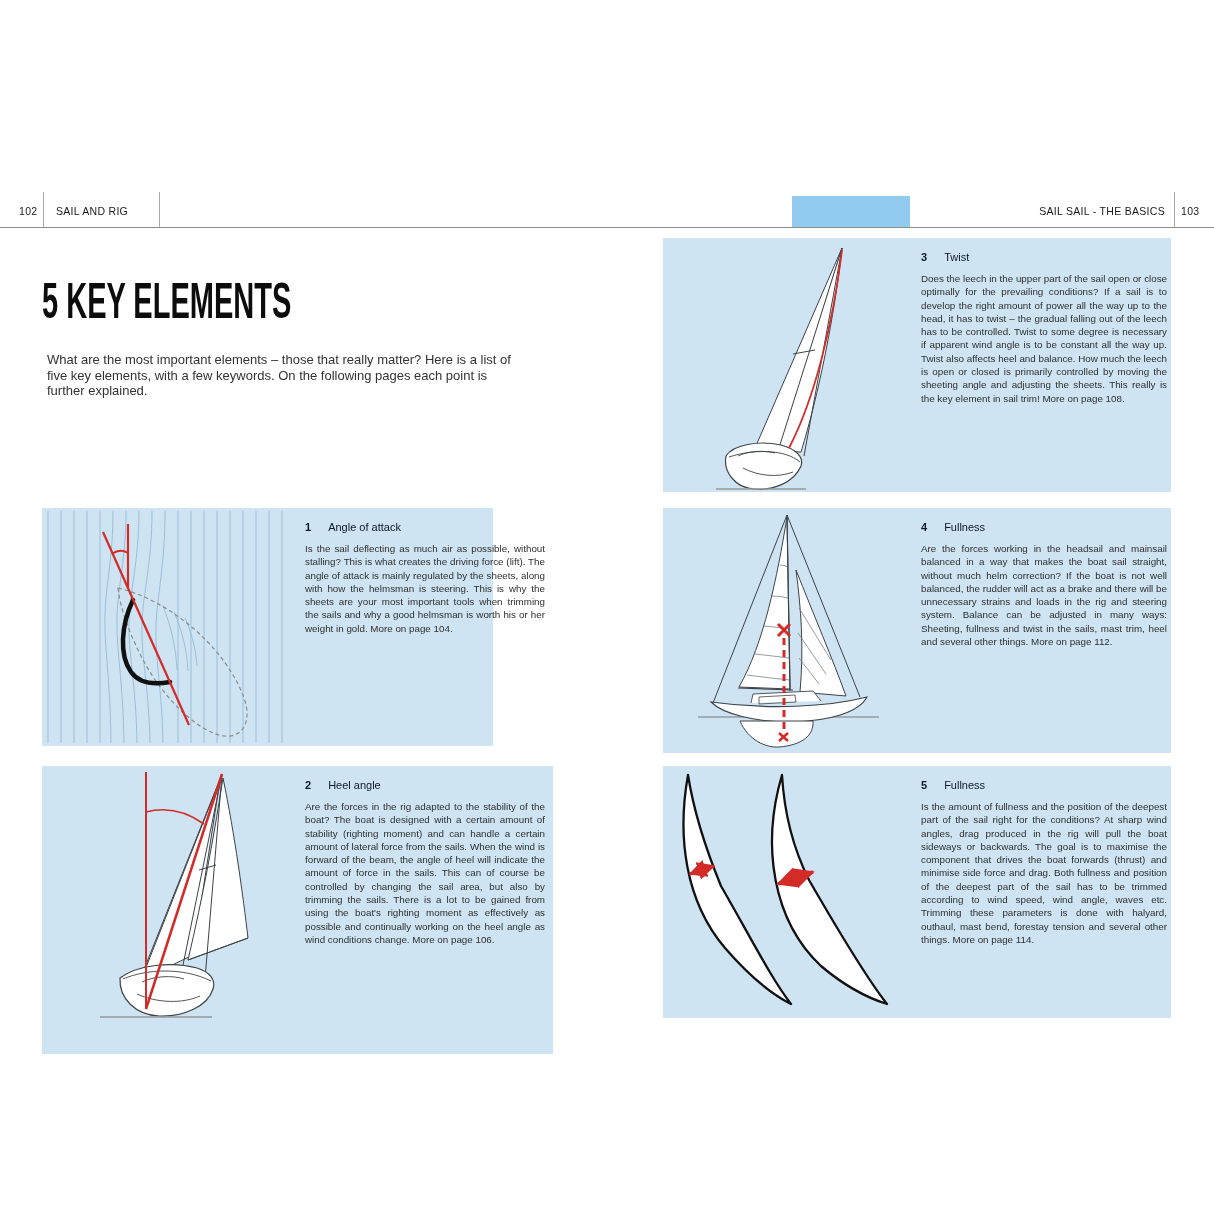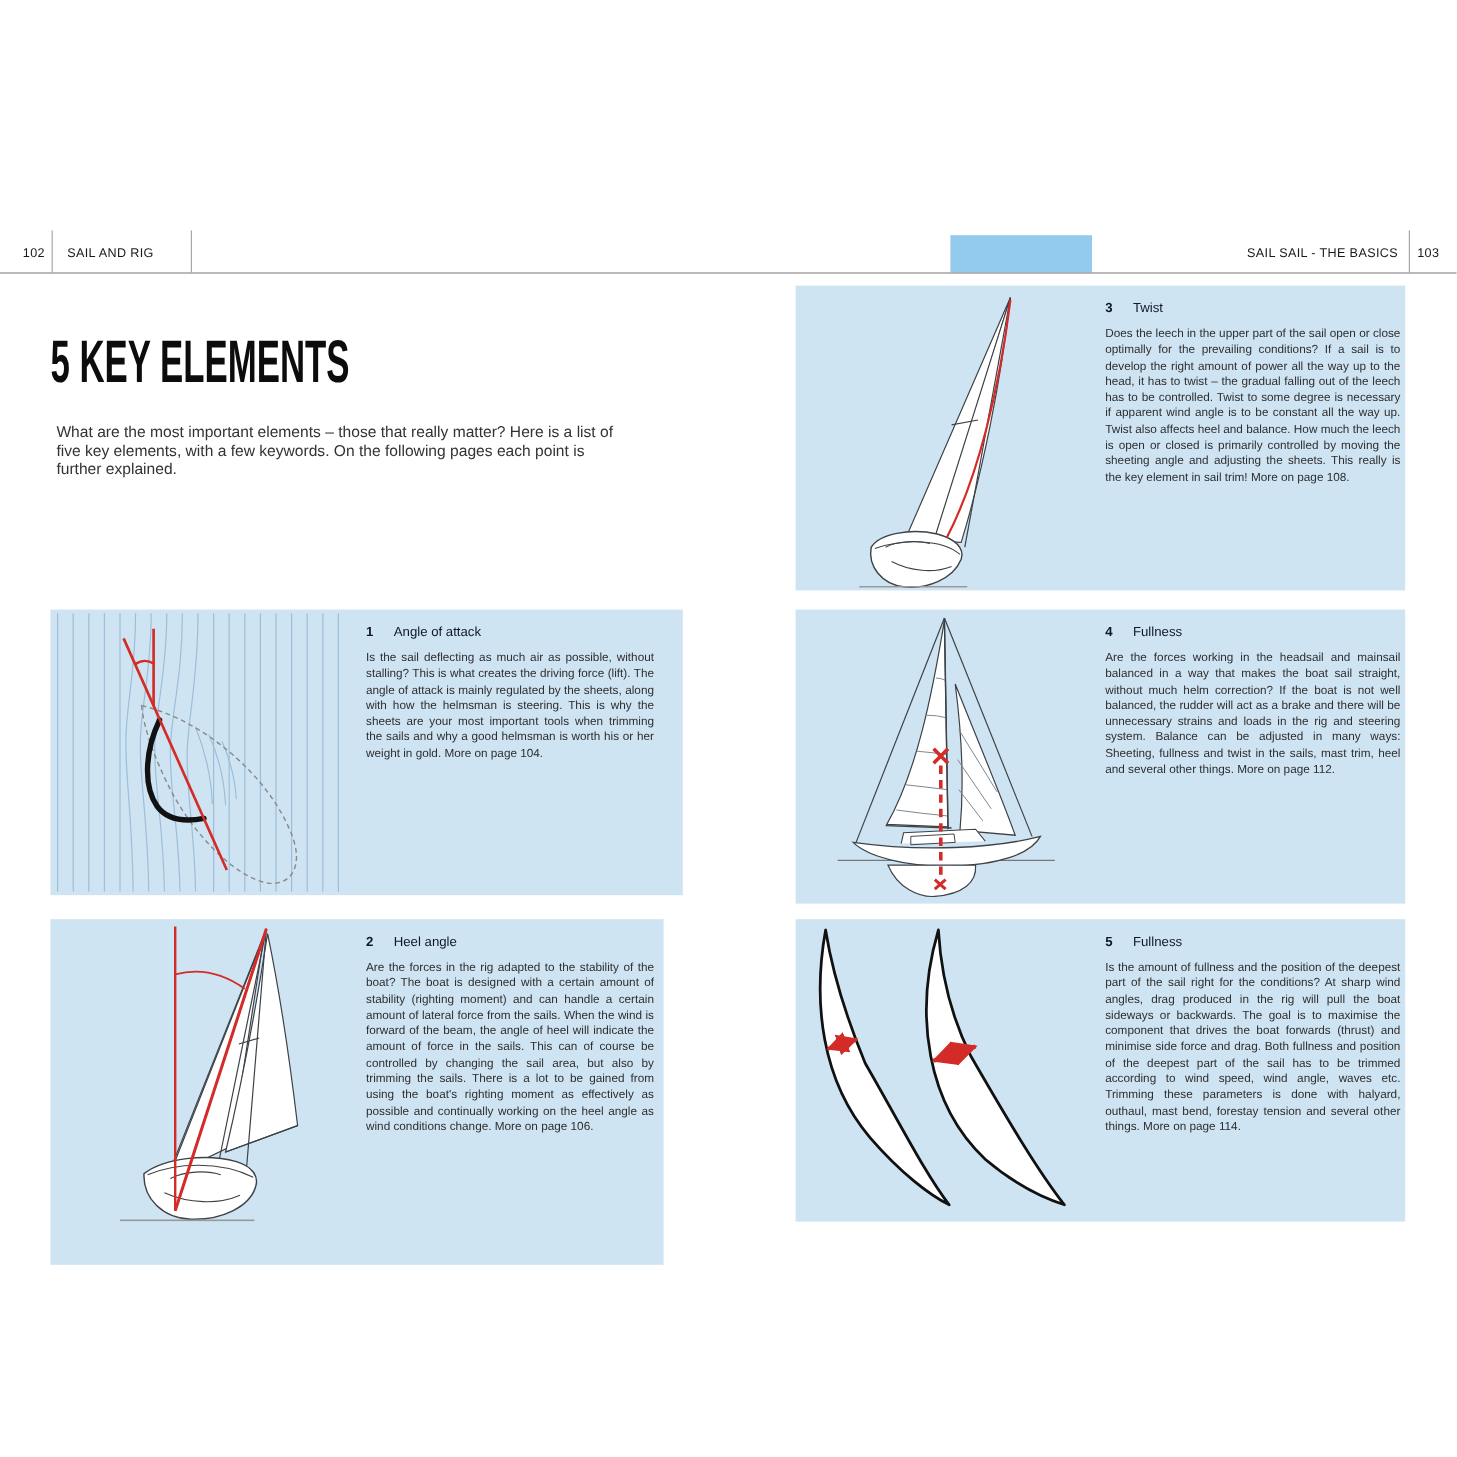--- a/index.html
+++ b/index.html
@@ -35,21 +35,21 @@
   <span class="vline" style="left:159px"></span>
   <div class="tab"></div>
   <span class="hdr-txt" style="right:49px">SAIL SAIL - THE BASICS</span>
   <span class="vline" style="left:1174px"></span>
   <span class="hdr-txt" style="left:1181px">103</span>
   <div class="hrule"></div>
 
   <h1 class="title">5 KEY ELEMENTS</h1>
   <p class="intro">What are the most important elements – those that really matter? Here is a list of five key elements, with a few keywords. On the following pages each point is further explained.</p>
 
-  <section class="row" style="left:42px;top:508px;width:527px;height:238px">
+  <section class="row" style="left:42px;top:508px;width:451px;height:238px">
     <svg width="253" height="238" viewBox="0 0 253 238">
       <g stroke="#9dbed8" stroke-width="1" fill="none">
         <path d="M6,3 V235"></path>
           <path d="M19,3 V235"></path>
           <path d="M32,3 V235"></path>
           <path d="M45,3 V235"></path>
           <path d="M58,3 V235"></path>
         <path d="M136,3 V235"></path>
           <path d="M149,3 V235"></path>
           <path d="M162,3 V235"></path>

